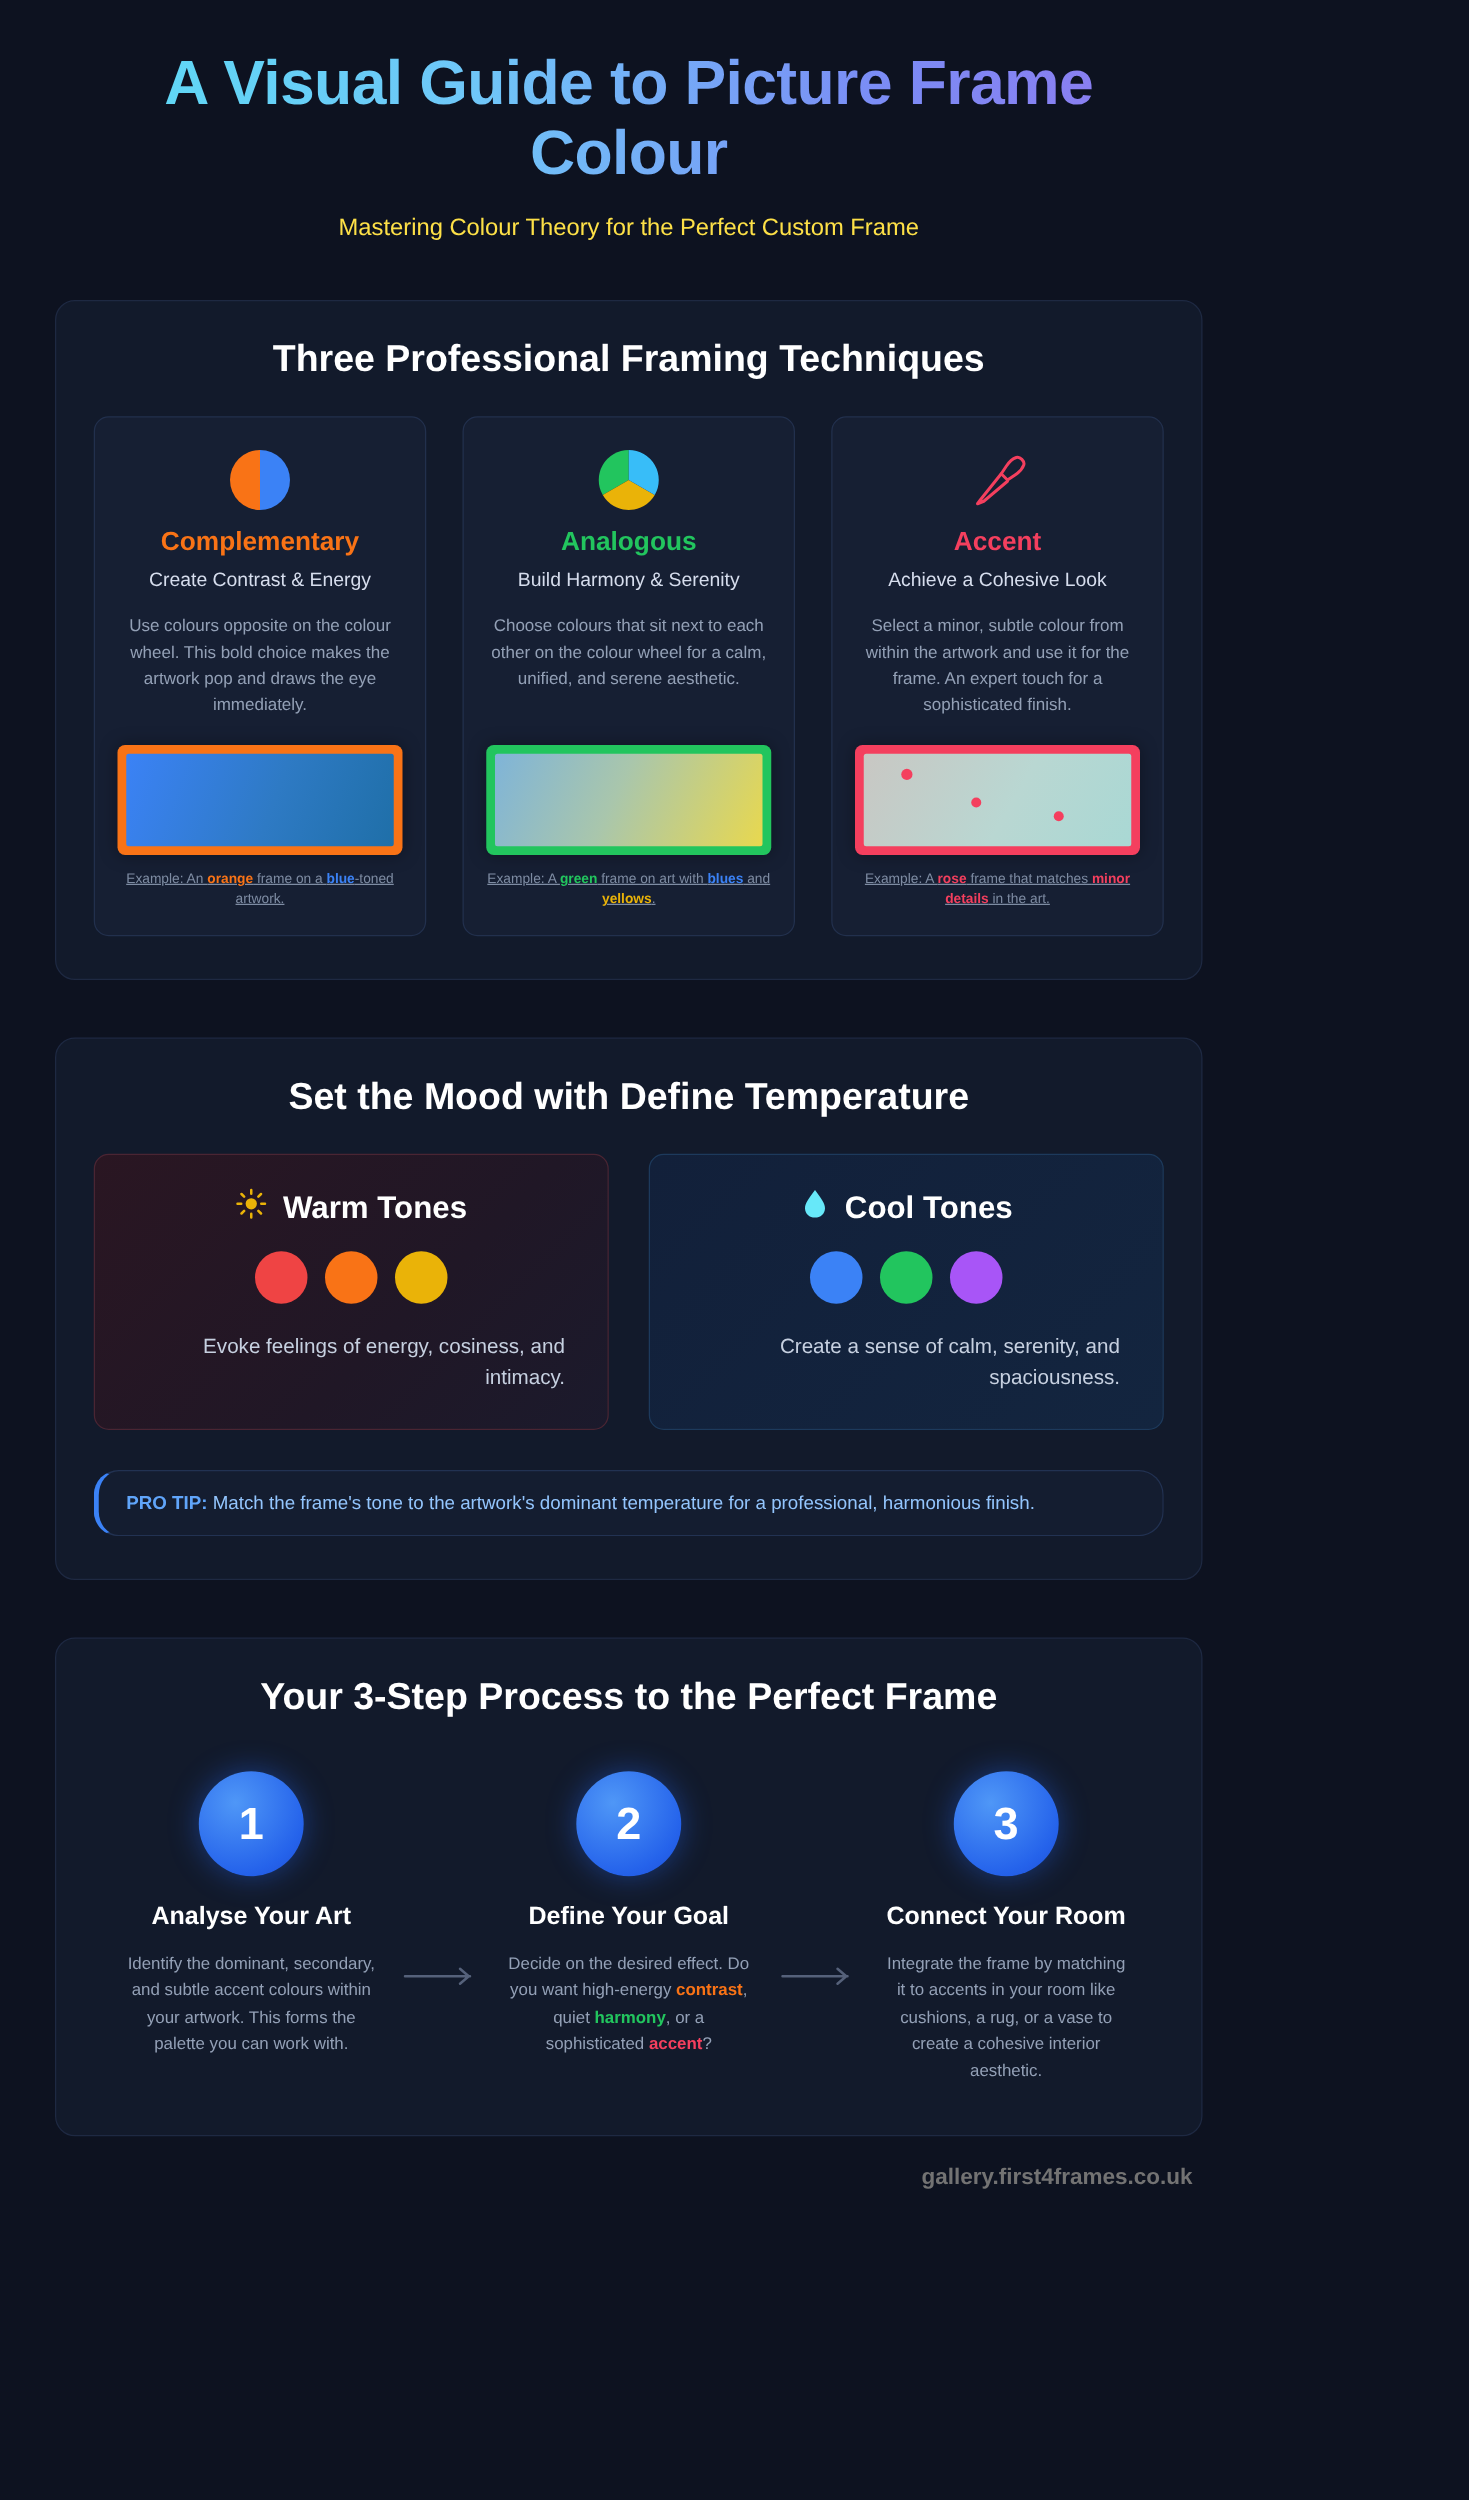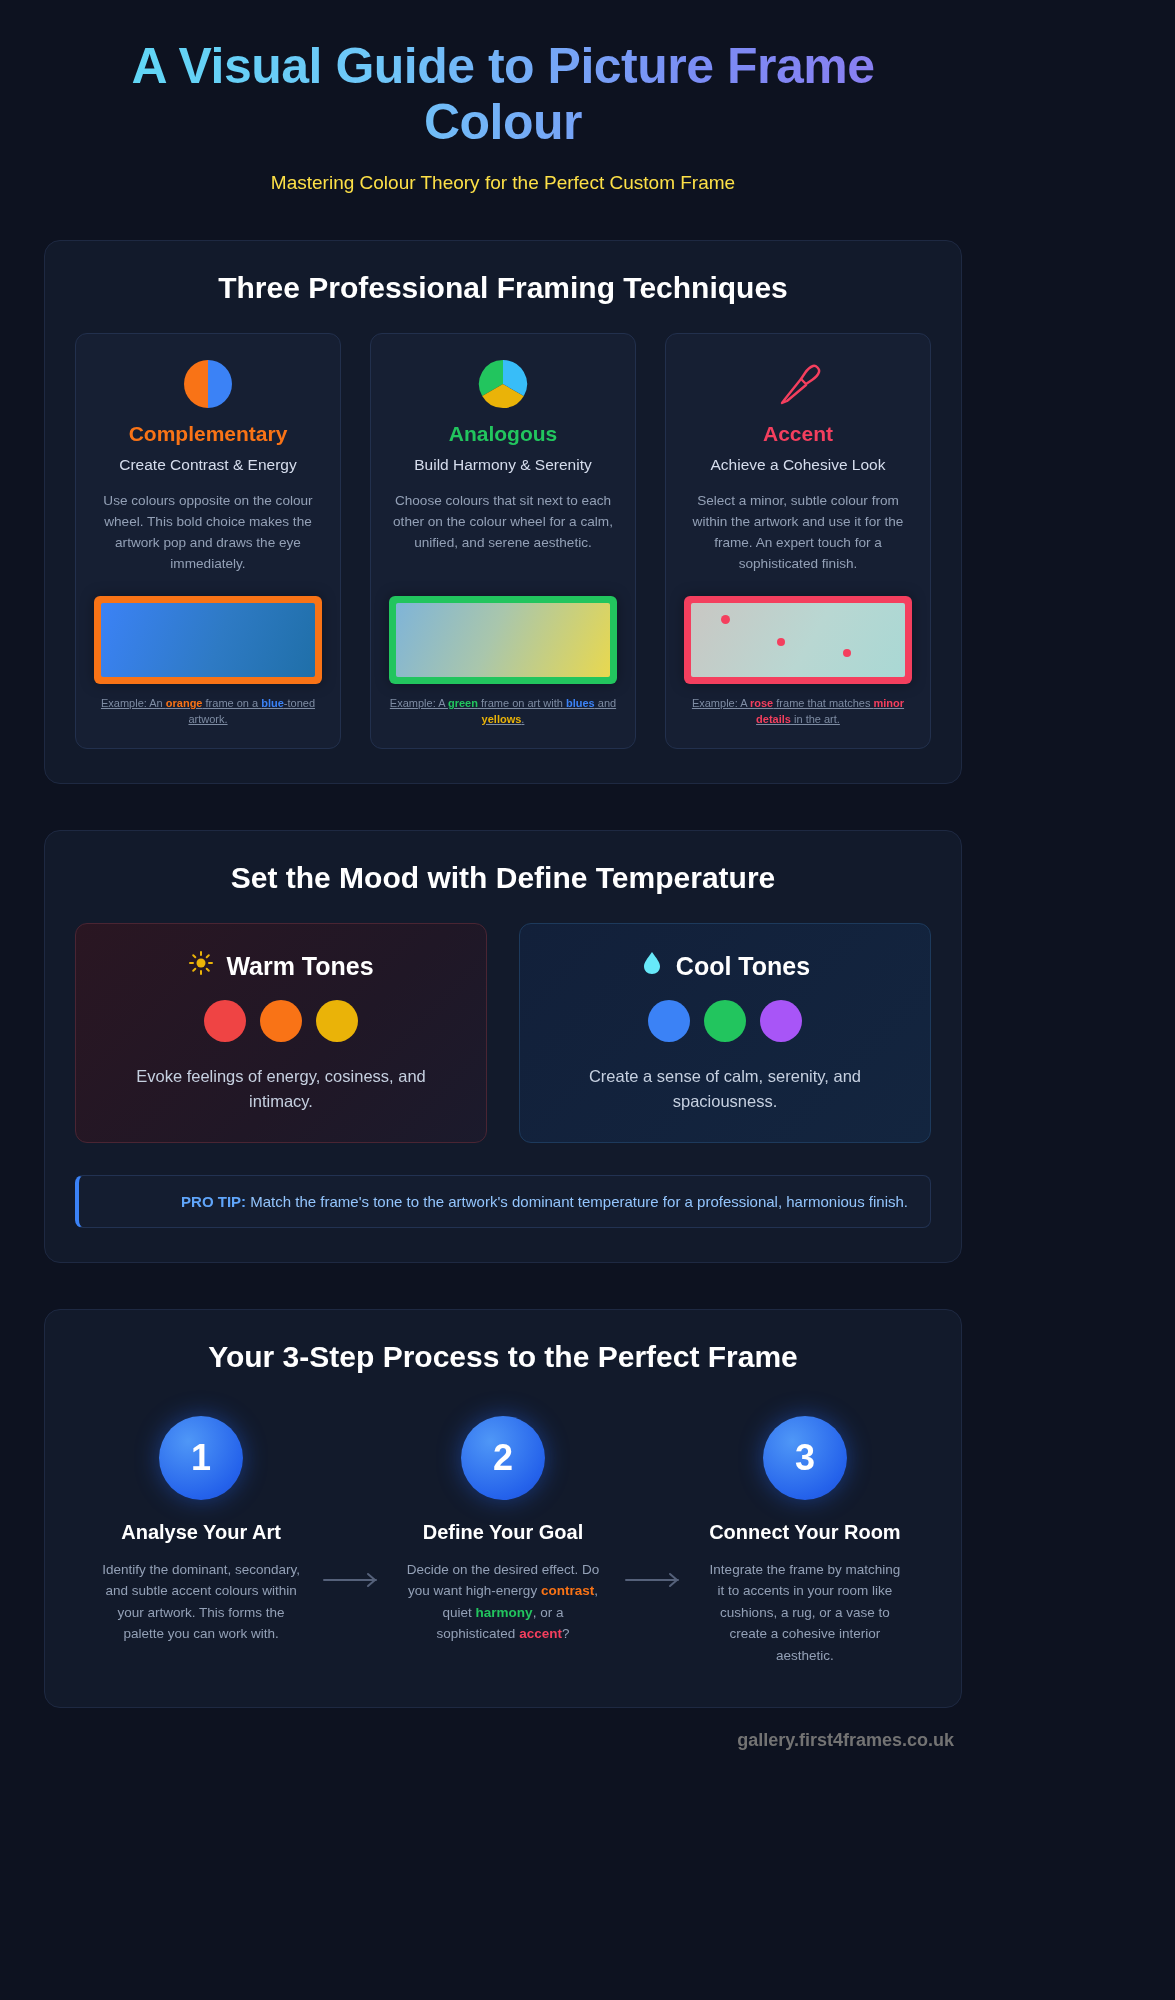--- a/index.html
+++ b/index.html
@@ -109,32 +109,32 @@
   .temp-cool {
     border: 1px solid #1d3a5c;
     background: linear-gradient(135deg, #12203a 0%, #13253f 100%);
   }
   .temp-head {
     display: flex; align-items: center; justify-content: center; gap: 12px;
     font-size: 25px; font-weight: bold; color: #fff; margin-bottom: 18px;
   }
   .circles { display: flex; justify-content: center; gap: 14px; margin-bottom: 22px; }
   .circle { width: 42px; height: 42px; border-radius: 50%; }
-  .temp-desc { font-size: 16.5px; line-height: 1.5; color: #c6d0e0; padding: 0 10px; }
+  .temp-desc { font-size: 16.5px; line-height: 1.5; color: #c6d0e0; padding: 0 10px; text-align: right; }
 
   .protip {
     margin-top: 32px;
     border: 1px solid #223252;
     border-left: 4px solid #3b82f6;
-    border-radius: 8px;
+    border-radius: 20px;
     background: #141d30;
     padding: 17px 22px;
     font-size: 15px;
     color: #93c5fd;
-    text-align: right;
+    text-align: left;
   }
   .protip b { color: #60a5fa; font-weight: bold; }
 
   
   .steps {
     display: flex;
     align-items: flex-start;
     justify-content: center;
     gap: 0;
     padding: 14px 12px 6px 12px;

